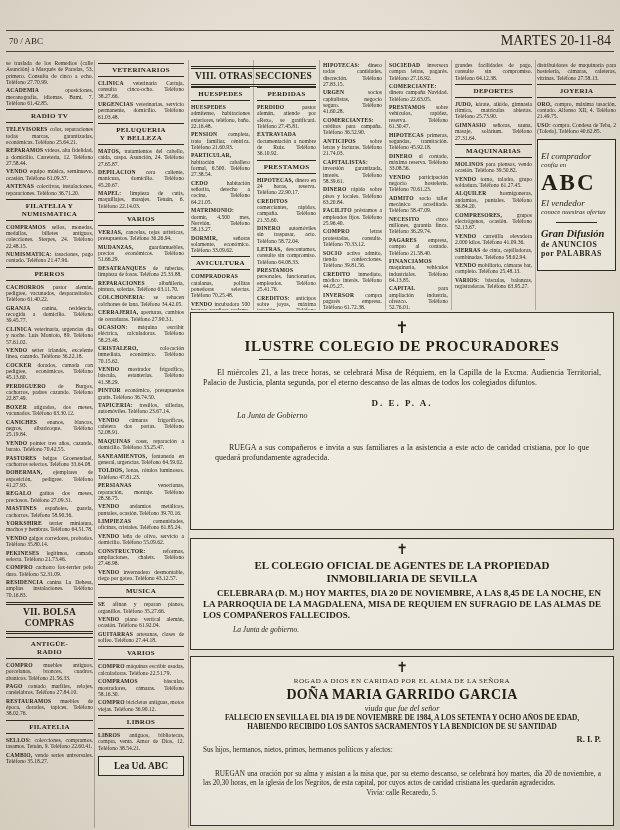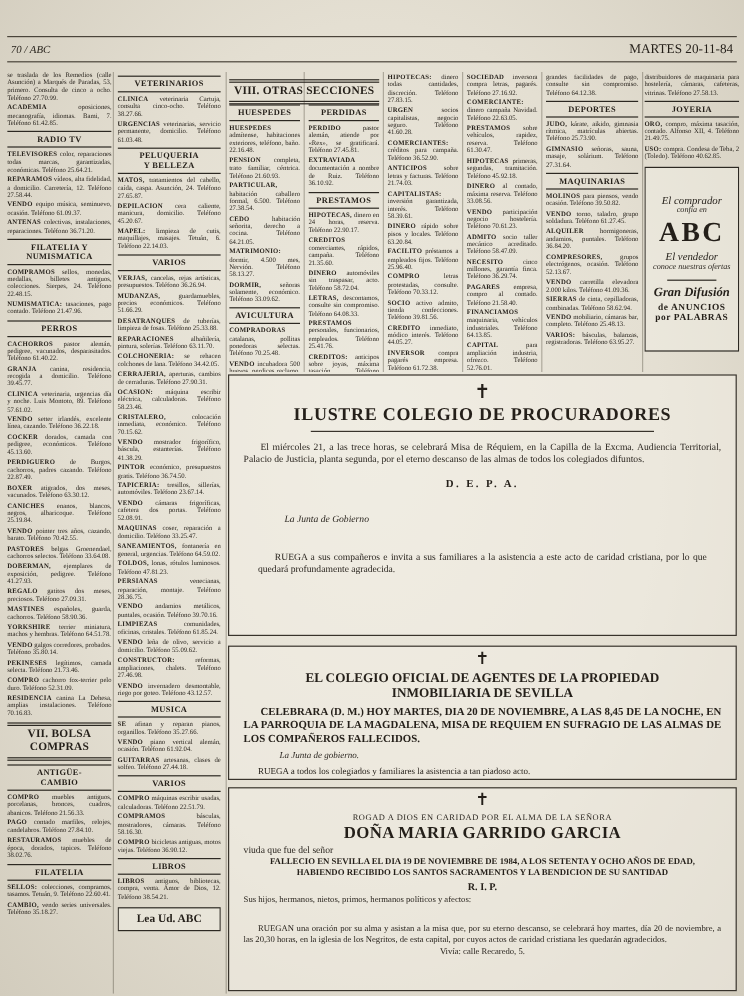--- a/index.html
+++ b/index.html
@@ -4,23 +4,23 @@
 <style>
   html,body{margin:0;padding:0;}
   body{width:620px;height:830px;overflow:hidden;background:#cfc9bb;}
   .page{position:relative;width:620px;height:830px;overflow:hidden;
         background:radial-gradient(ellipse at 50% 45%, #edeadf 0%, #e4dfd2 55%, #d2ccbd 100%);
         font-family:"Liberation Serif","DejaVu Serif",serif;color:#241f19;}
   
   .masthead{position:absolute;left:6px;right:6px;top:30px;height:22px;
             border-top:1px solid #4a443a;border-bottom:1px solid #4a443a;
             display:flex;align-items:center;justify-content:space-between;padding:0 3px;box-sizing:border-box;}
-  .pg{font-size:9px;font-style:italic;}
+  .pg{font-size:9px;}
   .ttl{font-size:13px;font-weight:bold;letter-spacing:1px;}
-  .dt{font-size:11px;}
+  .dt{font-size:14px;}
   
   .col{position:absolute;overflow:hidden;}
   #col1{left:6px;top:60px;width:87px;height:768px;}
   #col2{left:98px;top:60px;width:86px;height:768px;}
   #c3{left:191px;top:84px;width:59px;height:226px;}
   #c4{left:257px;top:84px;width:59px;height:226px;}
   #c5{left:323px;top:62px;width:59px;height:248px;}
   #c6{left:389px;top:62px;width:59px;height:248px;}
   #c7{left:455px;top:62px;width:77px;height:248px;}
   #c8{left:537px;top:62px;width:79px;height:248px;}
@@ -39,38 +39,38 @@
   
   .notice{position:absolute;left:190px;width:424px;border:1px solid #38332b;
           background:rgba(242,239,230,0.55);padding:4px 12px;box-sizing:border-box;overflow:hidden;}
   #box-proc{top:312px;height:218px;padding-top:8px;}
   #box-agentes{top:538px;height:112px;}
   #box-esquela{top:656px;height:170px;}
   .cross{text-align:center;font-size:14px;line-height:14px;margin:0 0 2px;}
   .proc-title{text-align:center;font-weight:bold;font-size:15px;letter-spacing:0.6px;margin:3px 0 3px;}
   .proc-rule{width:72%;margin:0 auto 8px;border-bottom:1px solid #38332b;height:1px;}
   .notice-body{font-size:8px;line-height:10px;text-align:justify;text-indent:14px;margin:2px 0 10px;}
-  .depa{text-align:center;font-weight:bold;font-size:9px;letter-spacing:2px;margin:8px 0 20px;}
+  .depa{text-align:center;font-weight:bold;font-size:9px;letter-spacing:2px;margin:8px 0 3px;}
   .junta{font-size:8px;font-style:italic;margin:2px 0 23px;padding-left:34px;}
   .ruega{font-size:8px;line-height:10px;text-align:justify;text-indent:14px;margin:12px;}
   .ag-title{text-align:center;font-weight:bold;font-size:11px;line-height:12.5px;margin:1px 14px 4px;}
   .ag-body{font-weight:bold;font-size:9px;line-height:11px;text-align:justify;text-indent:14px;margin:2px 0 4px;}
   .ag-junta{font-size:7.5px;font-style:italic;margin:1px 0 4px;padding-left:30px;}
   .ag-ruega{font-size:7.5px;line-height:9px;text-align:justify;text-indent:12px;margin:0;}
   .esq-intro{text-align:center;font-size:7px;letter-spacing:0.5px;margin:1px 0;}
   .esq-name{text-align:center;font-weight:bold;font-size:14px;letter-spacing:0.3px;margin:2px 0 1px;}
-  .esq-rel{text-align:left;font-size:8px;margin:0;}
+  .esq-rel{text-align:center;font-size:8px;font-style:italic;margin:0;}
   .esq-name2{text-align:center;font-weight:bold;font-size:10px;margin:1px 0 2px;}
   .esq-body{text-align:center;font-weight:bold;font-size:7.3px;line-height:8.8px;margin:1px 8px 2px;}
-  .esq-rip{text-align:center;font-weight:bold;font-size:8.5px;margin:2px 0;}
+  .esq-rip{text-align:right;font-weight:bold;font-size:8.5px;margin:2px 0;}
   .esq-family{font-size:7.2px;line-height:8.6px;text-align:justify;margin:1px 0 16px;}
   .esq-ruega{font-size:7.2px;line-height:8.6px;text-align:justify;text-indent:12px;margin:0;}
   .esq-addr{text-align:center;font-size:7.2px;margin:2px 0 0;}
   
-  .abcbox{border:1.5px solid #2c2822;margin-top:4px;padding:22px 3px;text-align:center;background:rgba(242,239,230,0.5);}
+  .abcbox{border:1.5px solid #2c2822;margin-top:4px;padding:11px 3px;text-align:left;background:rgba(242,239,230,0.5);}
   .abc-script{font-style:italic;font-size:9px;line-height:10px;}
   .abc-small{font-style:italic;font-size:6.8px;line-height:8px;}
   .abc-logo{font-weight:bold;font-size:23px;line-height:24px;letter-spacing:2px;margin:2px 0 3px;}
   .abc-div{width:58%;margin:5px auto;border-bottom:1px solid #2c2822;height:1px;}
   .abc-script2{font-style:italic;font-weight:bold;font-size:10.5px;line-height:12px;}
   .abc-caps{font-weight:bold;font-size:7.8px;line-height:9.5px;letter-spacing:0.5px;}
   
   .leabox{border:1px solid #2c2822;text-align:center;font-weight:bold;font-size:9.5px;
           padding:4px 2px;margin-top:5px;background:rgba(242,239,230,0.5);}
 </style>
@@ -126,21 +126,21 @@
         <p class="ad"><b>REGALO</b> gatitos dos meses, preciosos. Teléfono 27.09.31.</p>
         <p class="ad"><b>MASTINES</b> españoles, guarda, cachorros. Teléfono 58.90.36.</p>
         <p class="ad"><b>YORKSHIRE</b> terrier miniatura, machos y hembras. Teléfono 64.51.78.</p>
         <p class="ad"><b>VENDO</b> galgos corredores, probados. Teléfono 35.80.14.</p>
         <p class="ad"><b>PEKINESES</b> legítimos, camada selecta. Teléfono 21.73.46.</p>
         <p class="ad"><b>COMPRO</b> cachorro fox-terrier pelo duro. Teléfono 52.31.09.</p>
         <p class="ad"><b>RESIDENCIA</b> canina La Dehesa, amplias instalaciones. Teléfono 70.16.83.</p>
       </div>
     <div class="bigsec">VII. BOLSA COMPRAS</div>
     <div class="sec">ANTIGÜE-
-CAMBIO</div>
+RADIO</div>
     <div>
         <p class="ad"><b>COMPRO</b> muebles antiguos, porcelanas, bronces, cuadros, abanicos. Teléfono 21.56.33.</p>
         <p class="ad"><b>PAGO</b> contado marfiles, relojes, candelabros. Teléfono 27.84.10.</p>
         <p class="ad"><b>RESTAURAMOS</b> muebles de época, dorados, tapices. Teléfono 38.02.76.</p>
       </div>
     <div class="sec">FILATELIA</div>
     <div>
         <p class="ad"><b>SELLOS:</b> colecciones, compramos, tasamos. Tetuán, 9. Teléfono 22.60.41.</p>
         <p class="ad"><b>CAMBIO,</b> vendo series universales. Teléfono 35.18.27.</p>
       </div>
@@ -318,21 +318,20 @@
     <div class="depa">D. E. P. A.</div>
     <div class="junta">La Junta de Gobierno</div>
     <p class="ruega">RUEGA a sus compañeros e invita a sus familiares a la asistencia a este acto de caridad cristiana, por lo que quedará profundamente agradecida.</p>
   </div>
 
   <div class="notice" id="box-agentes">
     <div class="cross">✝</div>
     <div class="ag-title">EL COLEGIO OFICIAL DE AGENTES DE LA PROPIEDAD INMOBILIARIA DE SEVILLA</div>
     <p class="ag-body">CELEBRARA (D. M.) HOY MARTES, DIA 20 DE NOVIEMBRE, A LAS 8,45 DE LA NOCHE, EN LA PARROQUIA DE LA MAGDALENA, MISA DE REQUIEM EN SUFRAGIO DE LAS ALMAS DE LOS COMPAÑEROS FALLECIDOS.</p>
     <div class="ag-junta">La Junta de gobierno.</div>
-    <p class="ag-ruega">RUEGA a todos los colegiados y familiares la asistencia a tan piadoso acto.</p>
   </div>
 
   <div class="notice" id="box-esquela">
     <div class="cross">✝</div>
     <div class="esq-intro">ROGAD A DIOS EN CARIDAD POR EL ALMA DE LA SEÑORA</div>
     <div class="esq-name">DOÑA MARIA GARRIDO GARCIA</div>
     <div class="esq-rel">viuda que fue del señor</div>
     <div class="esq-body">FALLECIO EN SEVILLA EL DIA 19 DE NOVIEMBRE DE 1984, A LOS SETENTA Y OCHO AÑOS DE EDAD, HABIENDO RECIBIDO LOS SANTOS SACRAMENTOS Y LA BENDICION DE SU SANTIDAD</div>
     <div class="esq-rip">R. I. P.</div>
     <p class="esq-family">Sus hijos, hermanos, nietos, primos, hermanos políticos y afectos:</p>

